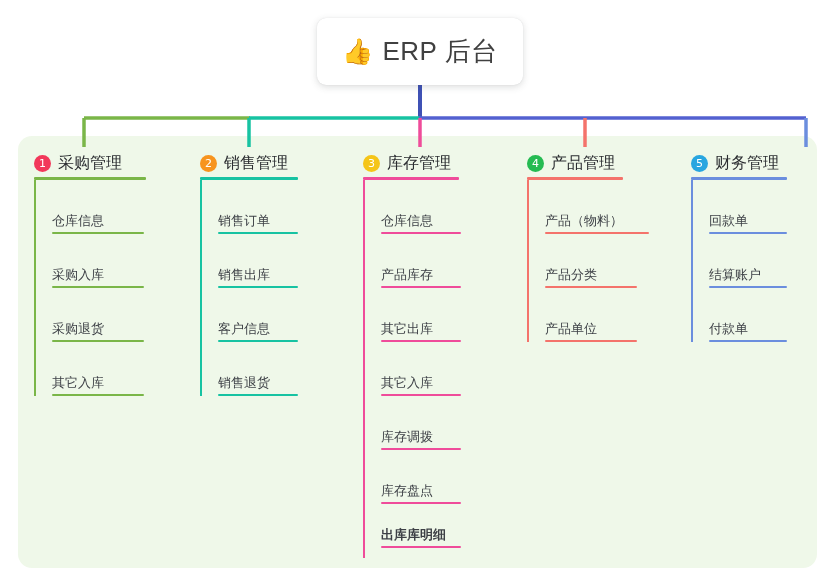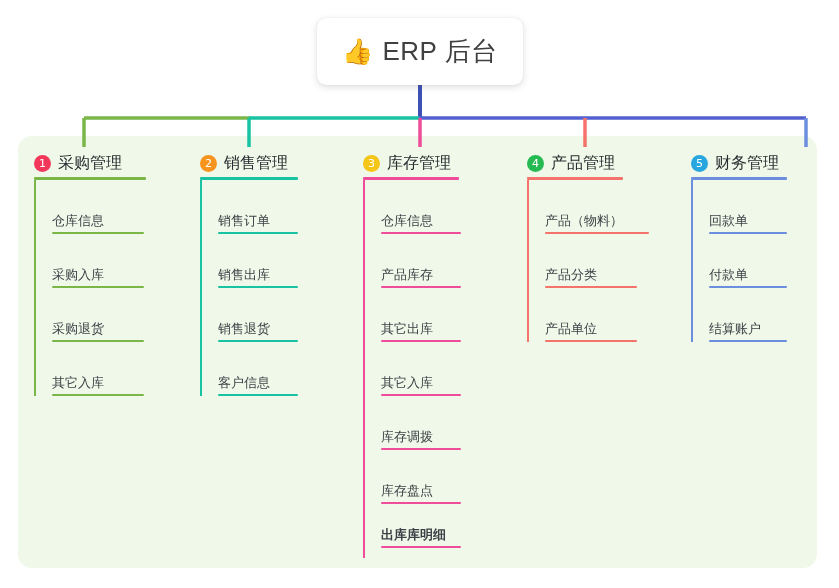--- a/index.html
+++ b/index.html
@@ -114,25 +114,25 @@
         </div>
         <div class="leaf" style="height: 54px; width: 98px;">
           <span class="leaf-text">销售订单</span>
           <span class="leaf-rule" style="left: 18px; width: 80px; background: rgb(23, 195, 162);"></span>
         </div>
         <div class="leaf" style="height: 54px; width: 98px;">
           <span class="leaf-text">销售出库</span>
           <span class="leaf-rule" style="left: 18px; width: 80px; background: rgb(23, 195, 162);"></span>
         </div>
         <div class="leaf" style="height: 54px; width: 98px;">
+          <span class="leaf-text">客户信息</span>
+          <span class="leaf-rule" style="left: 18px; width: 80px; background: rgb(23, 195, 162);"></span>
+        </div>
+        <div class="leaf" style="height: 54px; width: 98px;">
           <span class="leaf-text">销售退货</span>
-          <span class="leaf-rule" style="left: 18px; width: 80px; background: rgb(23, 195, 162);"></span>
-        </div>
-        <div class="leaf" style="height: 54px; width: 98px;">
-          <span class="leaf-text">客户信息</span>
           <span class="leaf-rule" style="left: 18px; width: 80px; background: rgb(23, 195, 162);"></span>
         </div>
       </div>
       <div class="col" style="left: 363px;">
         <div class="col-head" style="width: 96px;">
           <span class="badge" style="background: rgb(245, 197, 24);">3</span>
           <span class="head-text">库存管理</span>
           <span class="head-rule" style="width: 96px; background: rgb(239, 76, 154);"></span>
         </div>
         <div class="leaf" style="height: 54px; width: 98px;">
@@ -187,22 +187,22 @@
         <div class="col-head" style="width: 96px;">
           <span class="badge" style="background: rgb(40, 166, 224);">5</span>
           <span class="head-text">财务管理</span>
           <span class="head-rule" style="width: 96px; background: rgb(107, 142, 222);"></span>
         </div>
         <div class="leaf" style="height: 54px; width: 96px;">
           <span class="leaf-text">回款单</span>
           <span class="leaf-rule" style="left: 18px; width: 78px; background: rgb(107, 142, 222);"></span>
         </div>
         <div class="leaf" style="height: 54px; width: 96px;">
+          <span class="leaf-text">结算账户</span>
+          <span class="leaf-rule" style="left: 18px; width: 78px; background: rgb(107, 142, 222);"></span>
+        </div>
+        <div class="leaf" style="height: 54px; width: 96px;">
           <span class="leaf-text">付款单</span>
           <span class="leaf-rule" style="left: 18px; width: 78px; background: rgb(107, 142, 222);"></span>
         </div>
-        <div class="leaf" style="height: 54px; width: 96px;">
-          <span class="leaf-text">结算账户</span>
-          <span class="leaf-rule" style="left: 18px; width: 78px; background: rgb(107, 142, 222);"></span>
-        </div>
       </div>
     </div>
 </div>
 
 </body></html>

